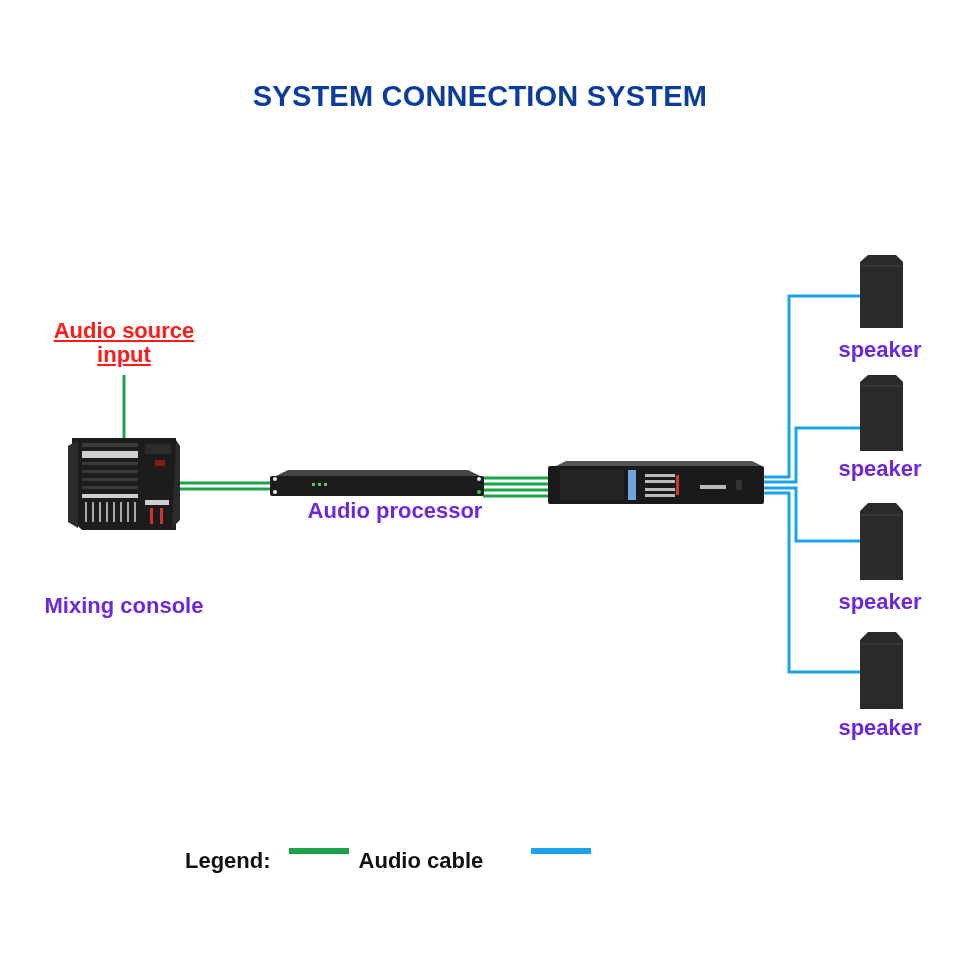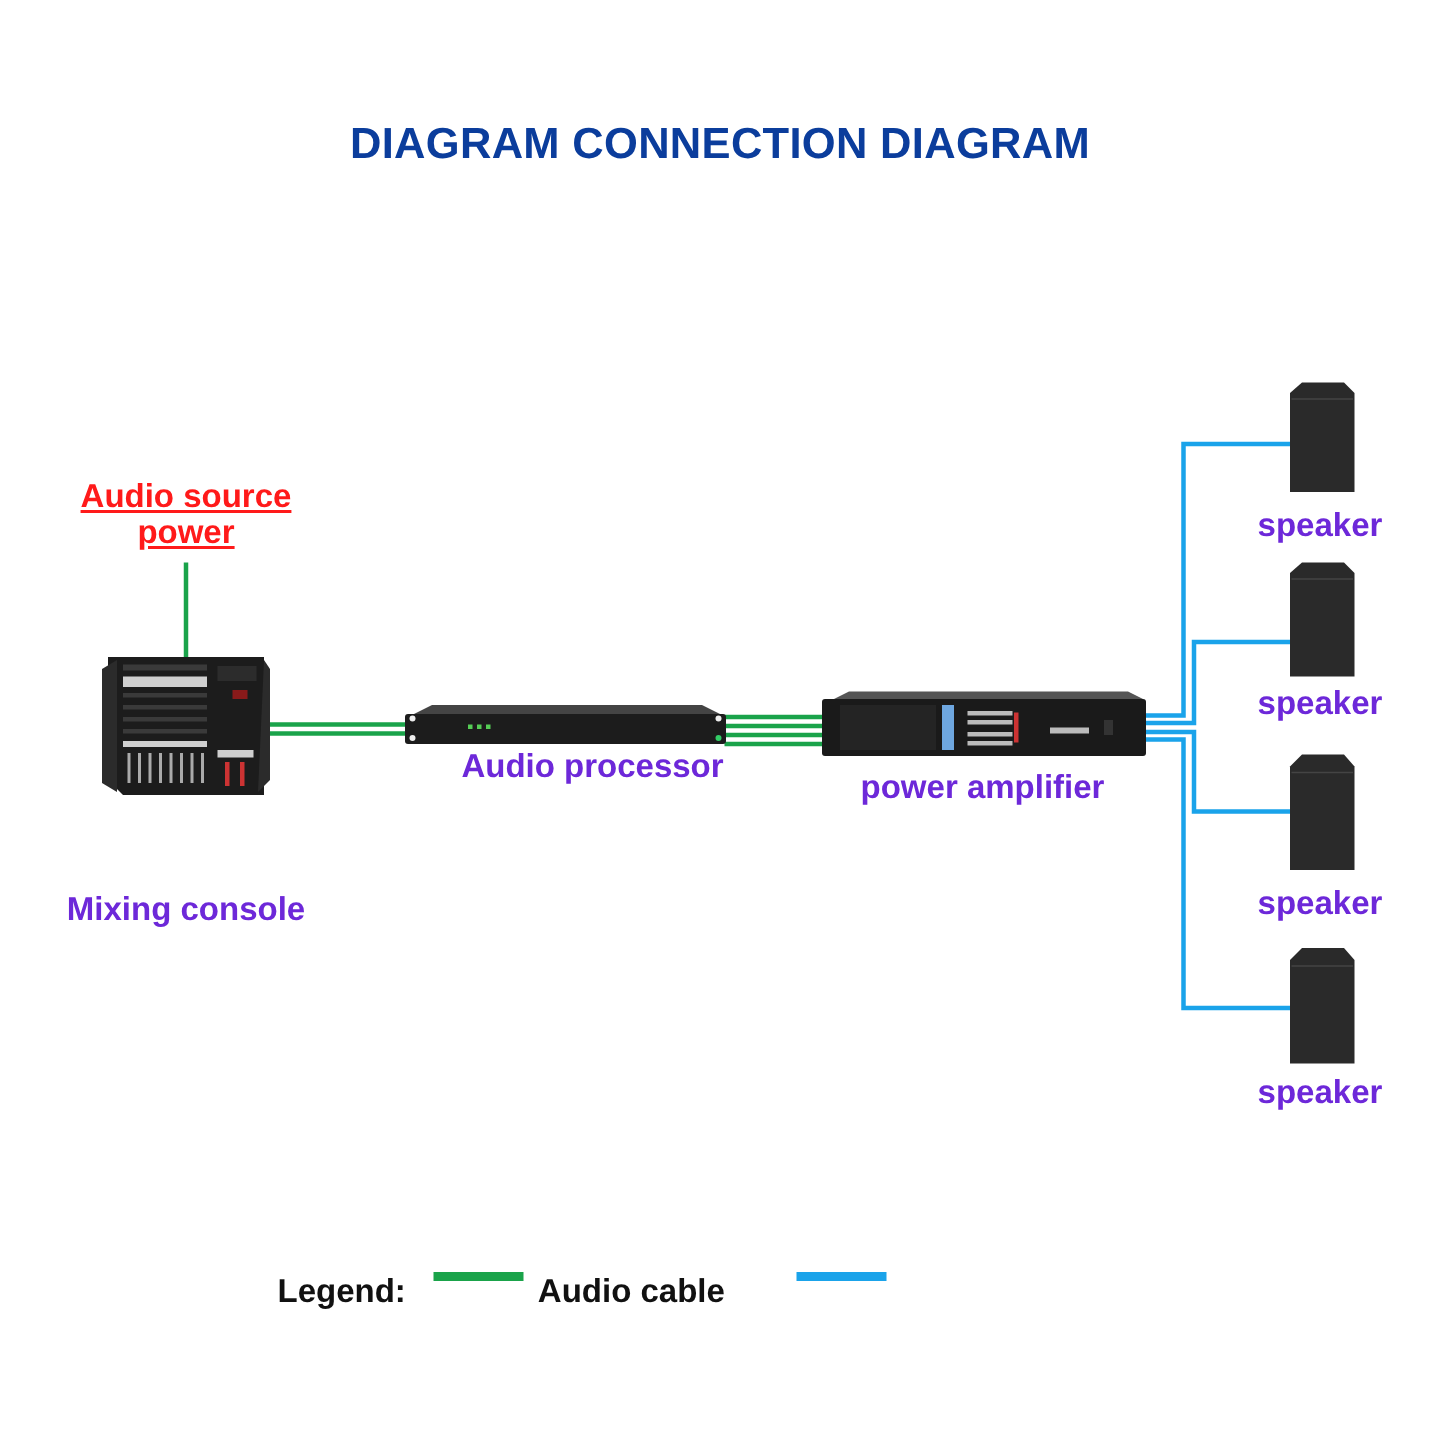--- a/index.html
+++ b/index.html
@@ -11,21 +11,21 @@
   .lbl { font-weight: bold; font-size: 22px; color: #6d28d9; text-align: center; line-height: 24px; }
   .red { color: #ff1a1a; }
   svg.diagram { position: absolute; left: 0; top: 0; }
   .legend { top: 848px; left: 185px; height: 30px; display: flex; align-items: flex-start;
             font-weight: bold; font-size: 22px; color: #111; }
   .legend .swatch { display: inline-block; width: 60px; height: 6px; margin: 0 10px 0 18px; }
 </style>
 </head>
 <body>
 
-<div class="abs title" style="color: rgb(11, 61, 156);">DIAGRAM CONNECTION DIAGRAM</div>
+<div class="abs title" style="color: rgb(11, 61, 156);">SYSTEM CONNECTION SYSTEM</div>
 
 <svg class="diagram" width="960" height="960" viewBox="0 0 960 960">
 
   <g id="audio-cables" stroke-width="3" fill="none" stroke="#1aa34a">
     <line x1="124" y1="375" x2="124" y2="438"></line>
     <line x1="175" y1="483" x2="272" y2="483"></line>
     <line x1="175" y1="489" x2="272" y2="489"></line>
     <line x1="483" y1="478" x2="548" y2="478"></line>
     <line x1="483" y1="484" x2="548" y2="484"></line>
     <line x1="483" y1="490" x2="548" y2="490"></line>
@@ -112,29 +112,28 @@
     </g>
     <g>
       <path d="M860,640 L868,632 L896,632 L903,640 L903,709 L860,709 Z"></path>
       <line x1="861" y1="644" x2="902" y2="644" stroke="#444" stroke-width="1"></line>
     </g>
   </g>
 </svg>
 
 <div class="abs lbl red" style="left: 24px; top: 319px; width: 200px; color: rgb(255, 26, 26); text-decoration: underline;">
   <div>Audio source</div>
-  <div>power</div>
+  <div>input</div>
 </div>
 
 <div class="abs lbl" style="left:24px; top:546px; width:200px;margin-top:48px;">Mixing console</div>
 
 <div class="abs lbl" style="left:280px; top:499px; width:230px;">Audio processor</div>
 
 <div class="abs lbl" style="left:520px; top:513px; width:270px;">
-  <div>power amplifier</div>
 </div>
 
 <div class="abs lbl" style="left:820px; top:338px; width:120px;">speaker</div>
 <div class="abs lbl" style="left:820px; top:457px; width:120px;">speaker</div>
 <div class="abs lbl" style="left:820px; top:590px; width:120px;">speaker</div>
 <div class="abs lbl" style="left:820px; top:716px; width:120px;">speaker</div>
 
 <div class="abs legend">
   <span>Legend:</span>
   <span class="swatch" id="sw-audio" style="background: rgb(26, 163, 74);"></span>

